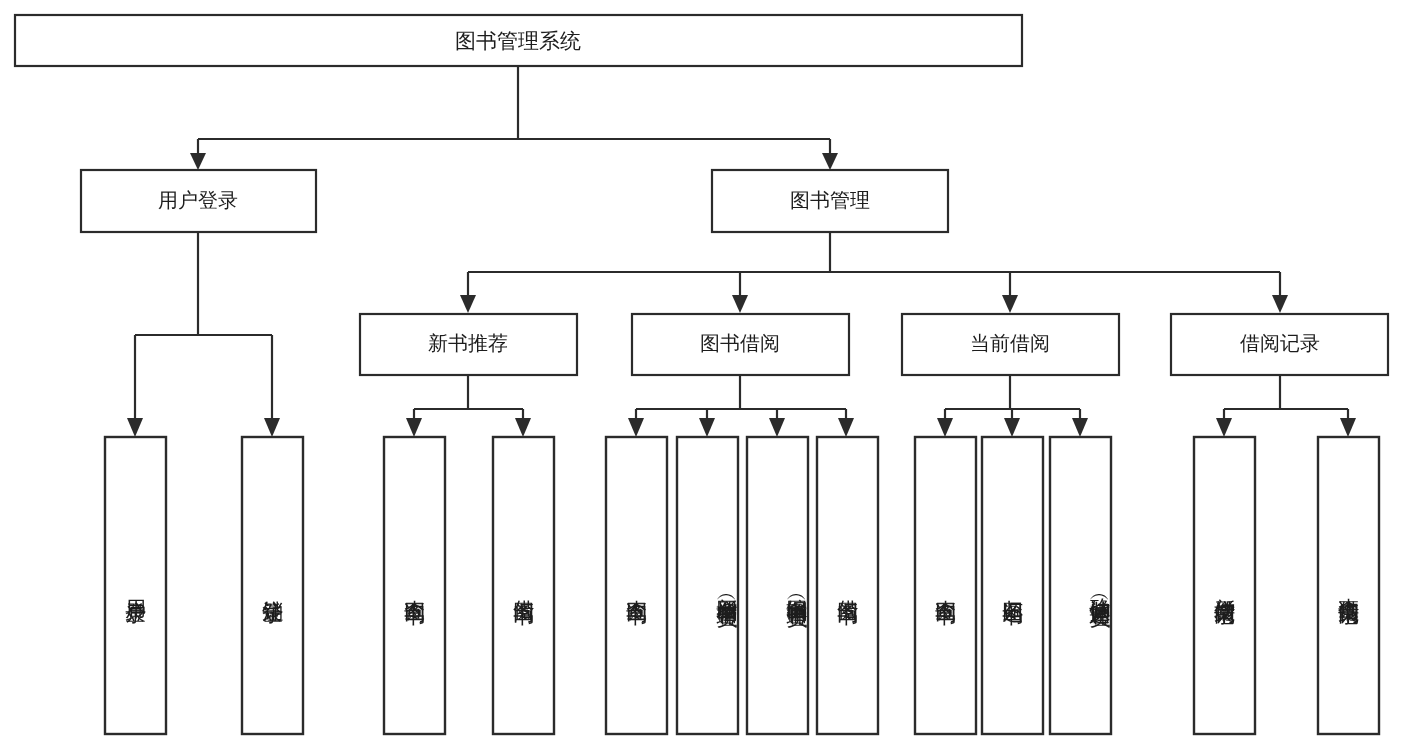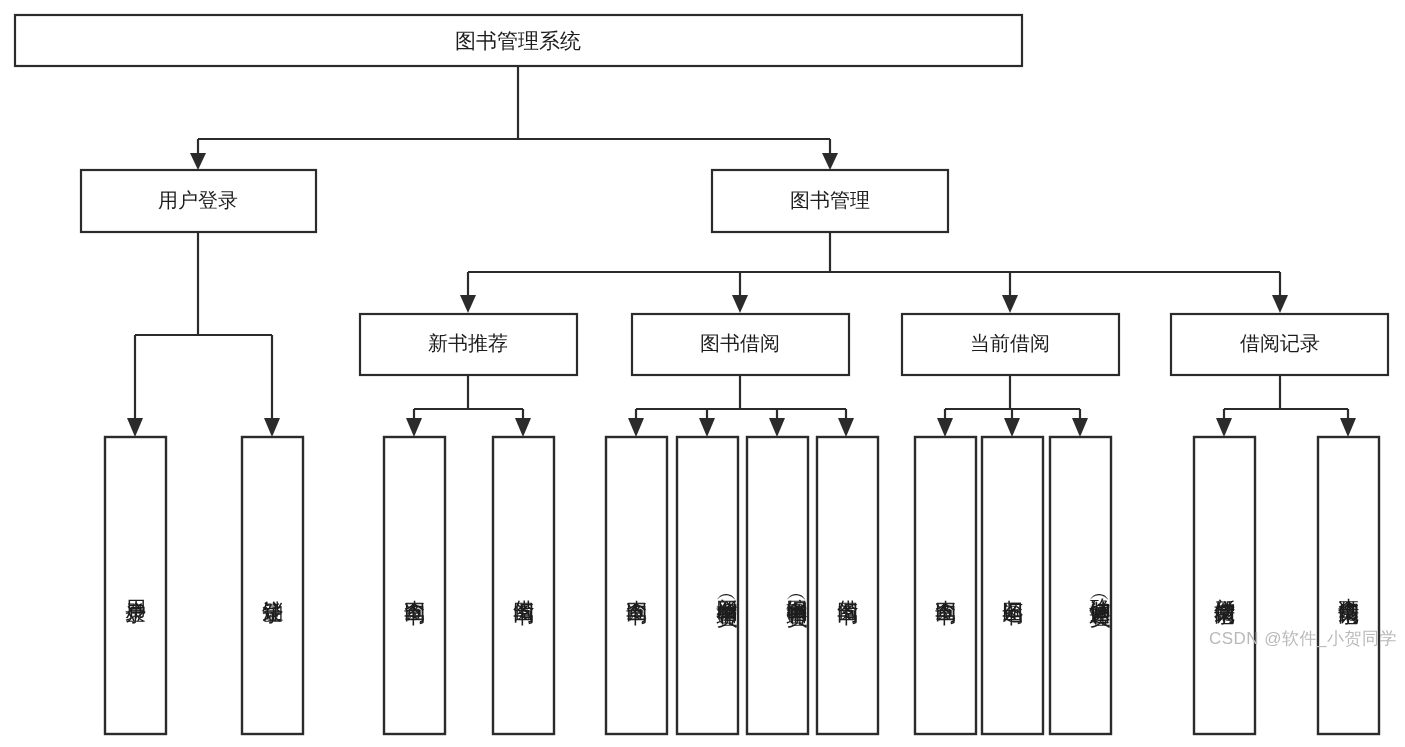--- a/index.html
+++ b/index.html
@@ -281,15 +281,14 @@
 
     <g>
       <rect class="node-rect leaf" x="1318" y="437" width="61" height="297"></rect>
       <foreignObject class="leaf-label-fo" x="1318" y="437" width="61" height="297">
         <div xmlns="http://www.w3.org/1999/xhtml" class="leaf-label align-mid">查询借阅记录</div>
       </foreignObject>
     </g>
 
   </svg>
 
-  <div class="watermark">CSDN @软件_小贺同学</div>
 
 </div>
 
 </body></html>

